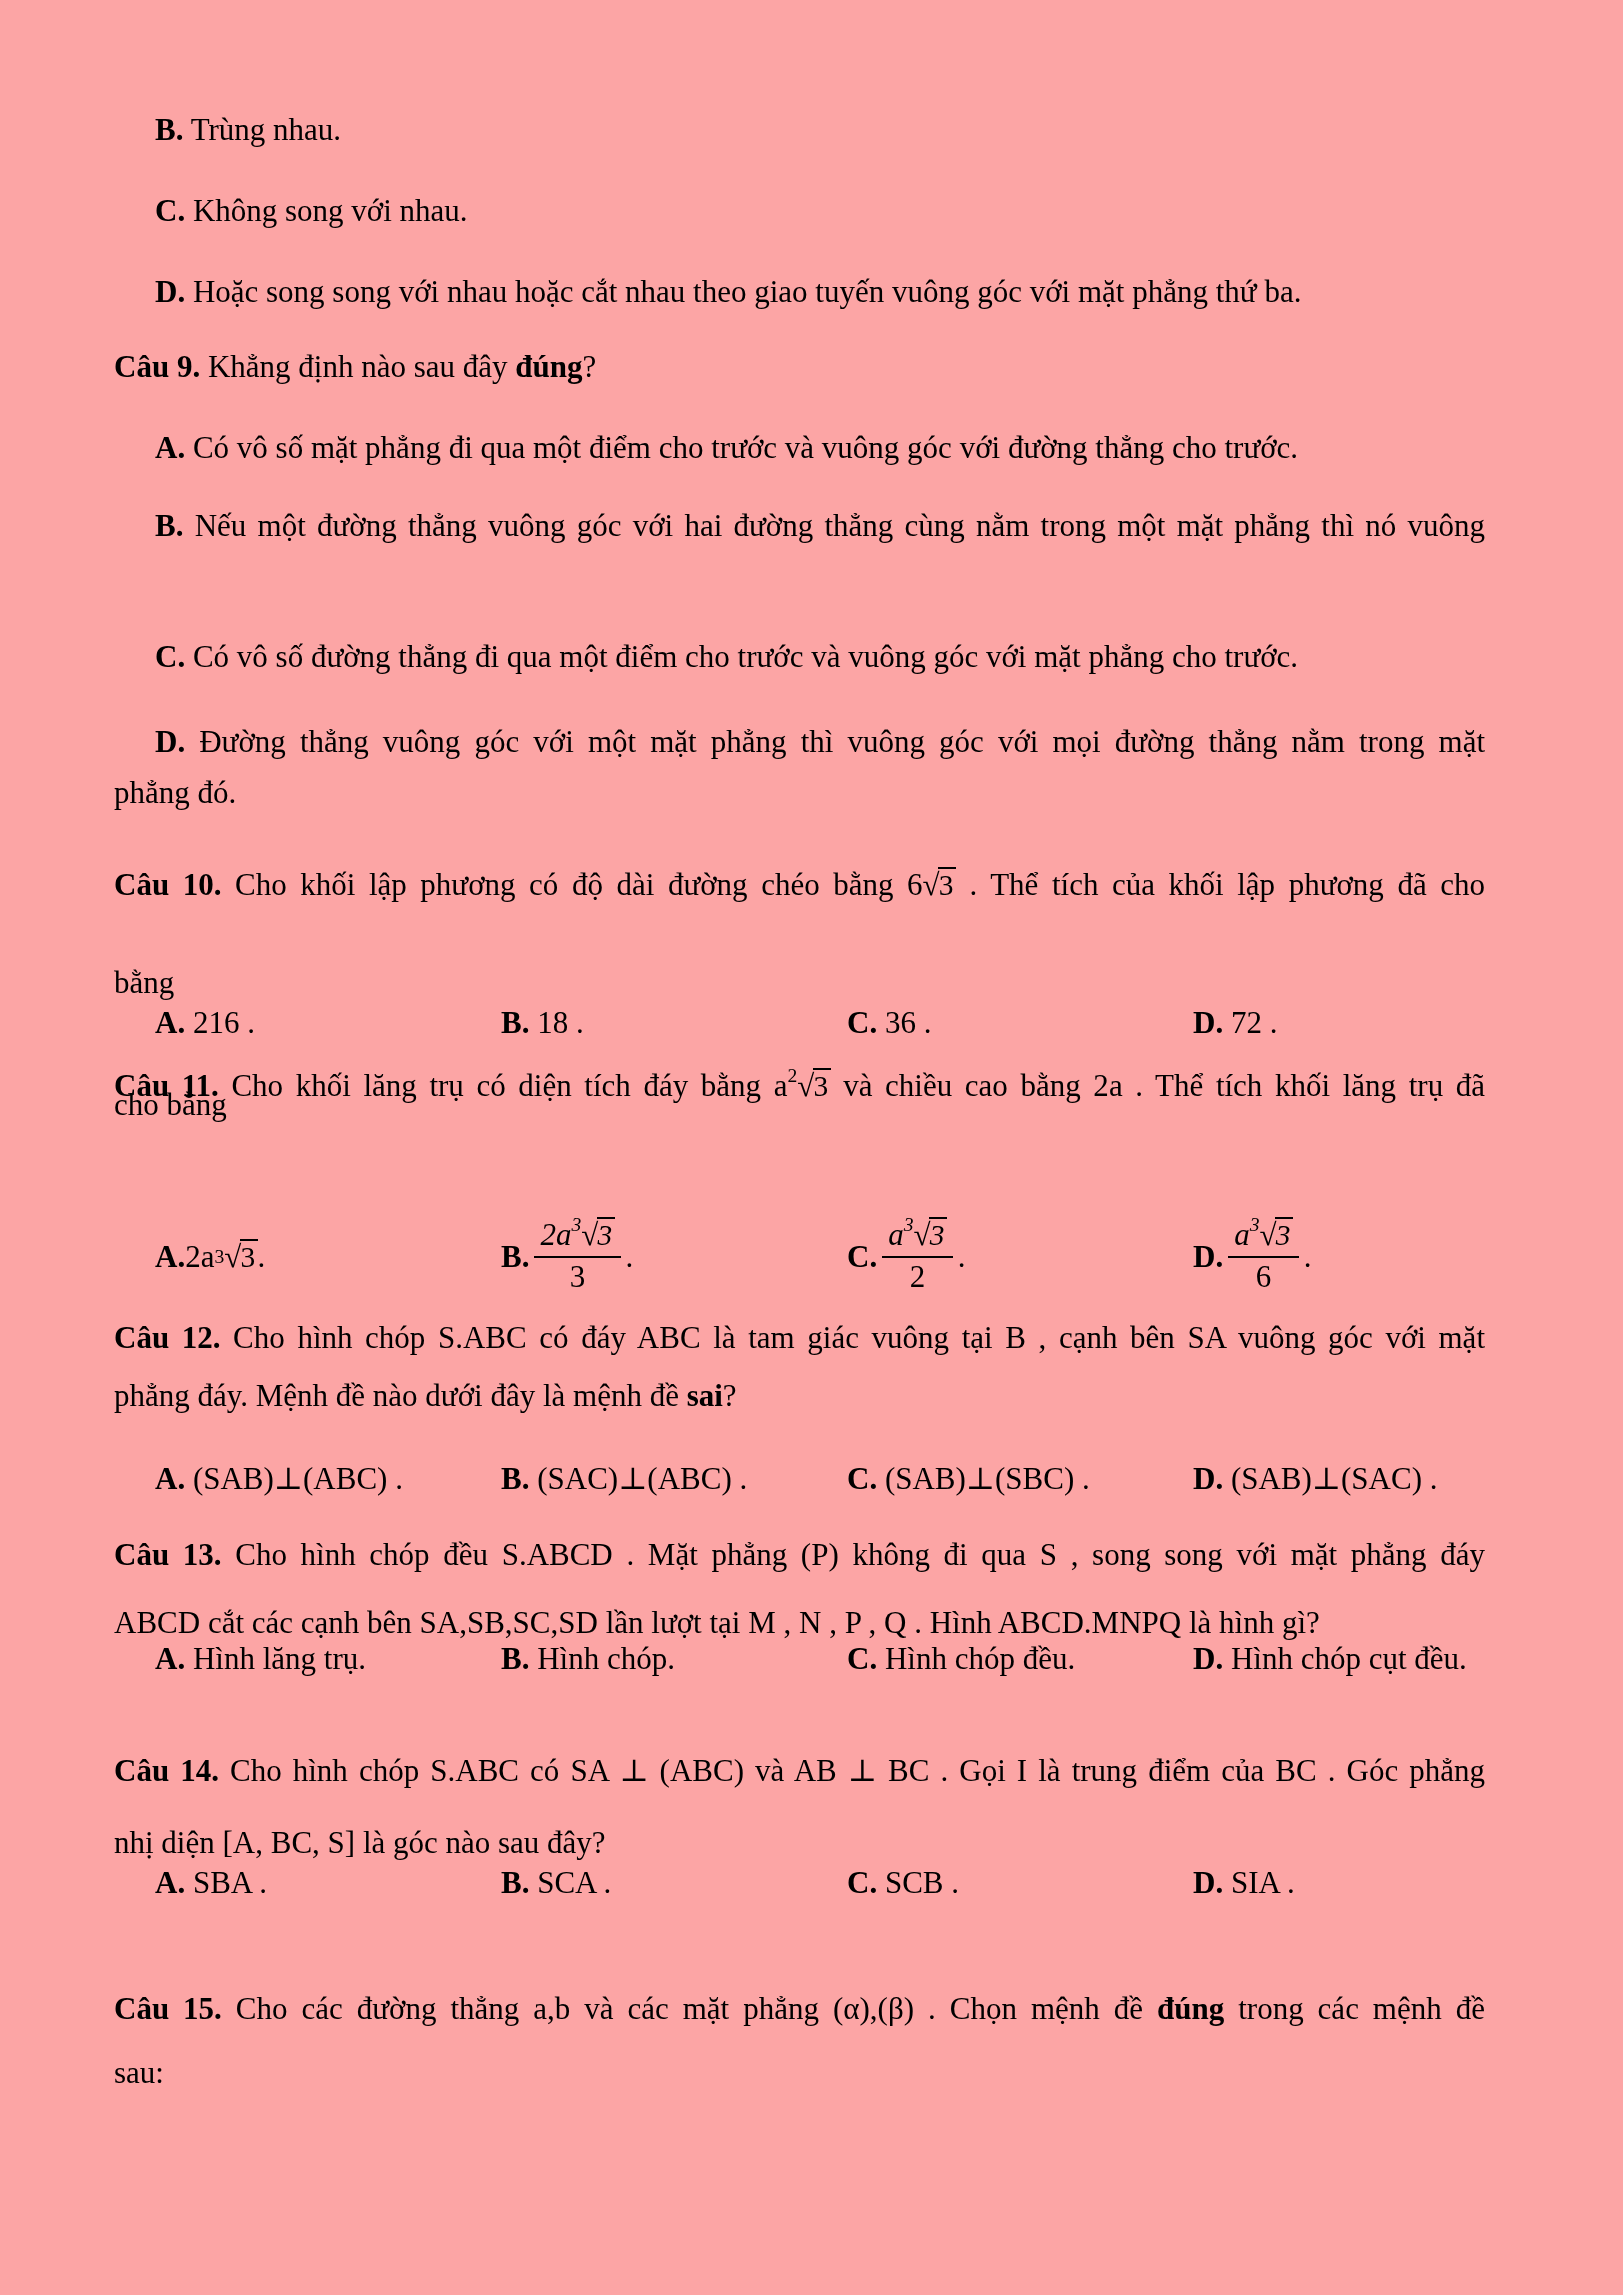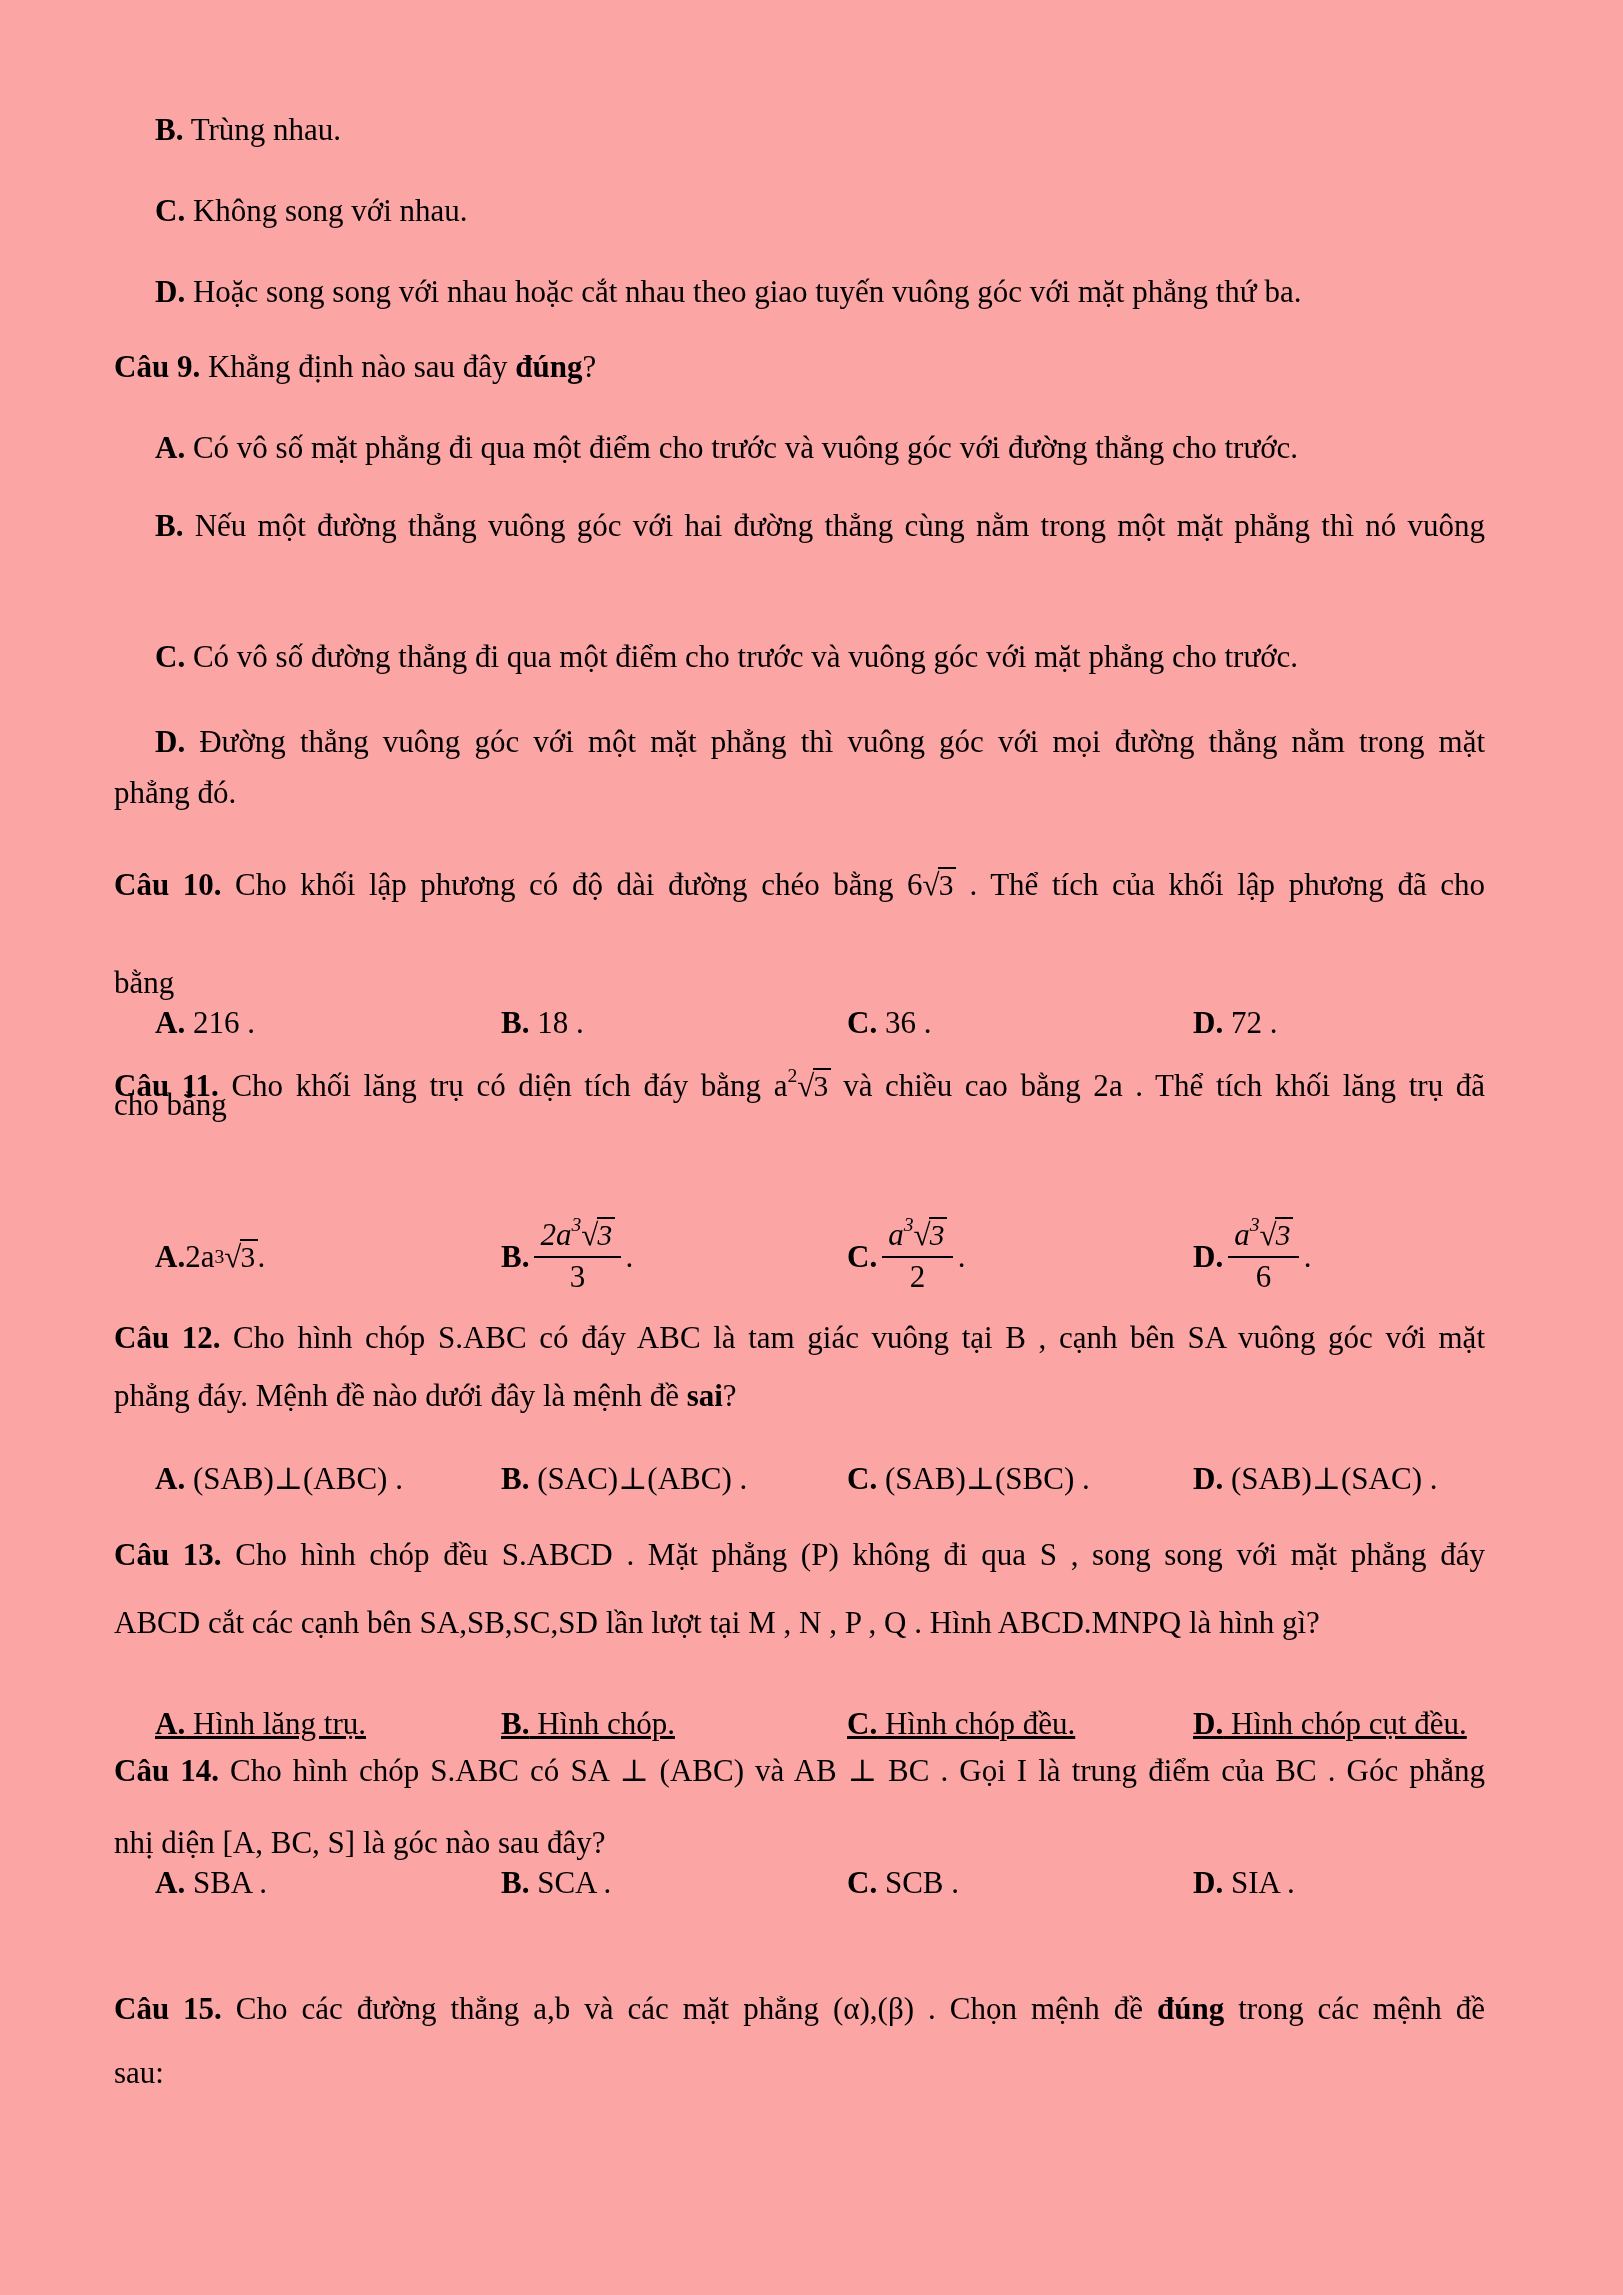--- a/index.html
+++ b/index.html
@@ -94,21 +94,21 @@
     <div class="line q just" style="top: 1319px;"><span class="run bold">Câu 12.</span><span class="run"> Cho hình chóp </span><span class="run ital">S.ABC</span><span class="run"> có đáy </span><span class="run ital">ABC</span><span class="run"> là tam giác vuông tại </span><span class="run ital">B</span><span class="run"> , cạnh bên </span><span class="run ital">SA</span><span class="run"> vuông góc với mặt</span></div>
     <div class="line q" style="top: 1377px;"><span class="run">phẳng đáy. Mệnh đề nào dưới đây là mệnh đề </span><span class="run bold">sai</span><span class="run">?</span></div>
     <div class="line row" style="top: 1460px;">
       <div class="cell"><span class="run bold">A.</span><span class="run"> (</span><span class="run ital">SAB</span><span class="run">)⊥(</span><span class="run ital">ABC</span><span class="run">) .</span></div>
       <div class="cell"><span class="run bold">B.</span><span class="run"> (</span><span class="run ital">SAC</span><span class="run">)⊥(</span><span class="run ital">ABC</span><span class="run">) .</span></div>
       <div class="cell"><span class="run bold">C.</span><span class="run"> (</span><span class="run ital">SAB</span><span class="run">)⊥(</span><span class="run ital">SBC</span><span class="run">) .</span></div>
       <div class="cell"><span class="run bold">D.</span><span class="run"> (</span><span class="run ital">SAB</span><span class="run">)⊥(</span><span class="run ital">SAC</span><span class="run">) .</span></div>
     </div>
     <div class="line q just" style="top: 1536px;"><span class="run bold">Câu 13.</span><span class="run"> Cho hình chóp đều </span><span class="run ital">S.ABCD</span><span class="run"> . Mặt phẳng (</span><span class="run ital">P</span><span class="run">) không đi qua </span><span class="run ital">S</span><span class="run"> , song song với mặt phẳng đáy</span></div>
     <div class="line q" style="top: 1604px;"><span class="run ital">ABCD</span><span class="run"> cắt các cạnh bên </span><span class="run ital">SA,SB,SC,SD</span><span class="run"> lần lượt tại </span><span class="run ital">M</span><span class="run"> , </span><span class="run ital">N</span><span class="run"> , </span><span class="run ital">P</span><span class="run"> , </span><span class="run ital">Q</span><span class="run"> . Hình </span><span class="run ital">ABCD.MNPQ</span><span class="run"> là hình gì?</span></div>
-    <div class="line row" style="top: 1705px; text-decoration: underline;">
+    <div class="line row" style="top: 1640px;">
       <div class="cell"><span class="run bold">A.</span><span class="run"> Hình lăng trụ.</span></div>
       <div class="cell"><span class="run bold">B.</span><span class="run"> Hình chóp.</span></div>
       <div class="cell"><span class="run bold">C.</span><span class="run"> Hình chóp đều.</span></div>
       <div class="cell"><span class="run bold">D.</span><span class="run"> Hình chóp cụt đều.</span></div>
     </div>
     <div class="line q just" style="top: 1752px;"><span class="run bold">Câu 14.</span><span class="run"> Cho hình chóp </span><span class="run ital">S.ABC</span><span class="run"> có </span><span class="run ital">SA</span><span class="run"> ⊥ (</span><span class="run ital">ABC</span><span class="run">) và </span><span class="run ital">AB</span><span class="run"> ⊥ </span><span class="run ital">BC</span><span class="run"> . Gọi </span><span class="run ital">I</span><span class="run"> là trung điểm của </span><span class="run ital">BC</span><span class="run"> . Góc phẳng</span></div>
     <div class="line q" style="top: 1824px;"><span class="run">nhị diện [</span><span class="run ital">A</span><span class="run">, </span><span class="run ital">BC</span><span class="run">, </span><span class="run ital">S</span><span class="run">] là góc nào sau đây?</span></div>
     <div class="line row" style="top: 1864px;">
       <div class="cell"><span class="run bold">A.</span><span class="run"> </span><span class="run ital">SBA</span><span class="run"> .</span></div>
       <div class="cell"><span class="run bold">B.</span><span class="run"> </span><span class="run ital">SCA</span><span class="run"> .</span></div>

